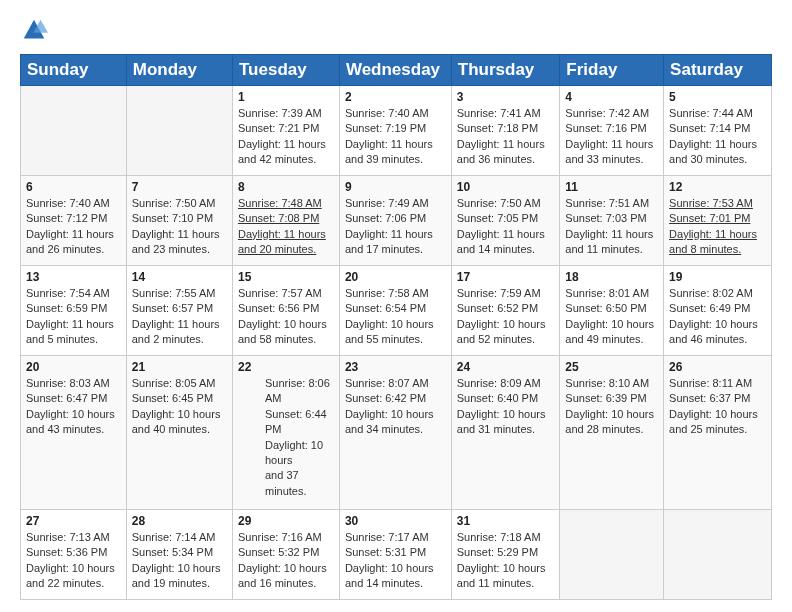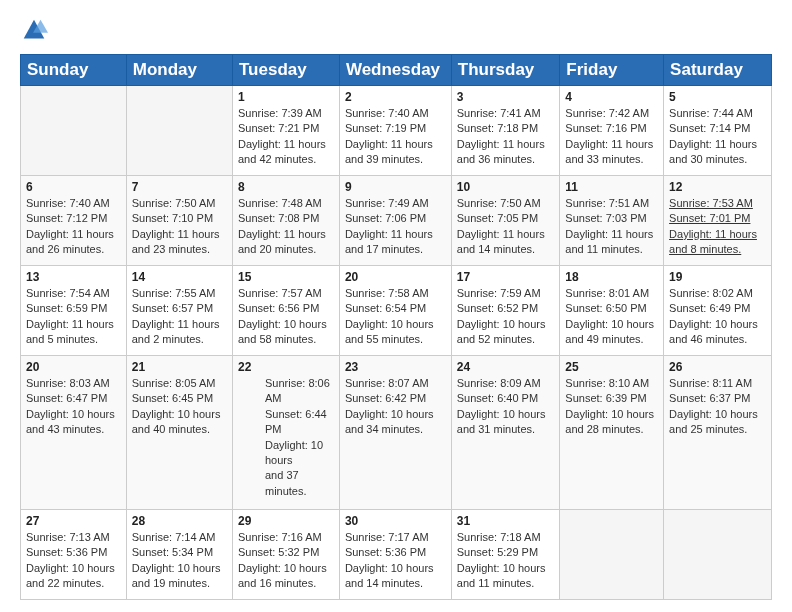--- a/index.html
+++ b/index.html
@@ -185,21 +185,21 @@
           </td>
           <td class="shade">
             <span class="day-num">7</span>
             <div class="day-detail" style="white-space: pre-line;">Sunrise: 7:50 AM
 Sunset: 7:10 PM
 Daylight: 11 hours
 and 23 minutes.</div>
           </td>
           <td class="shade">
             <span class="day-num">8</span>
-            <div class="day-detail" style="white-space: pre-line;">Sunrise: 7:48 AM
+            <div class="day-detail" style="white-space: pre-line; text-decoration: underline;">Sunrise: 7:48 AM
 Sunset: 7:08 PM
 Daylight: 11 hours
 and 20 minutes.</div>
           </td>
           <td class="shade">
             <span class="day-num">9</span>
             <div class="day-detail" style="white-space: pre-line;">Sunrise: 7:49 AM
 Sunset: 7:06 PM
 Daylight: 11 hours
 and 17 minutes.</div>
@@ -346,21 +346,21 @@
           <td>
             <span class="day-num">29</span>
             <div class="day-detail" style="white-space: pre-line;">Sunrise: 7:16 AM
 Sunset: 5:32 PM
 Daylight: 10 hours
 and 16 minutes.</div>
           </td>
           <td>
             <span class="day-num">30</span>
             <div class="day-detail" style="white-space: pre-line;">Sunrise: 7:17 AM
-Sunset: 5:36 PM
+Sunset: 5:31 PM
 Daylight: 10 hours
 and 14 minutes.</div>
           </td>
           <td>
             <span class="day-num">31</span>
             <div class="day-detail" style="white-space: pre-line;">Sunrise: 7:18 AM
 Sunset: 5:29 PM
 Daylight: 10 hours
 and 11 minutes.</div>
           </td>

